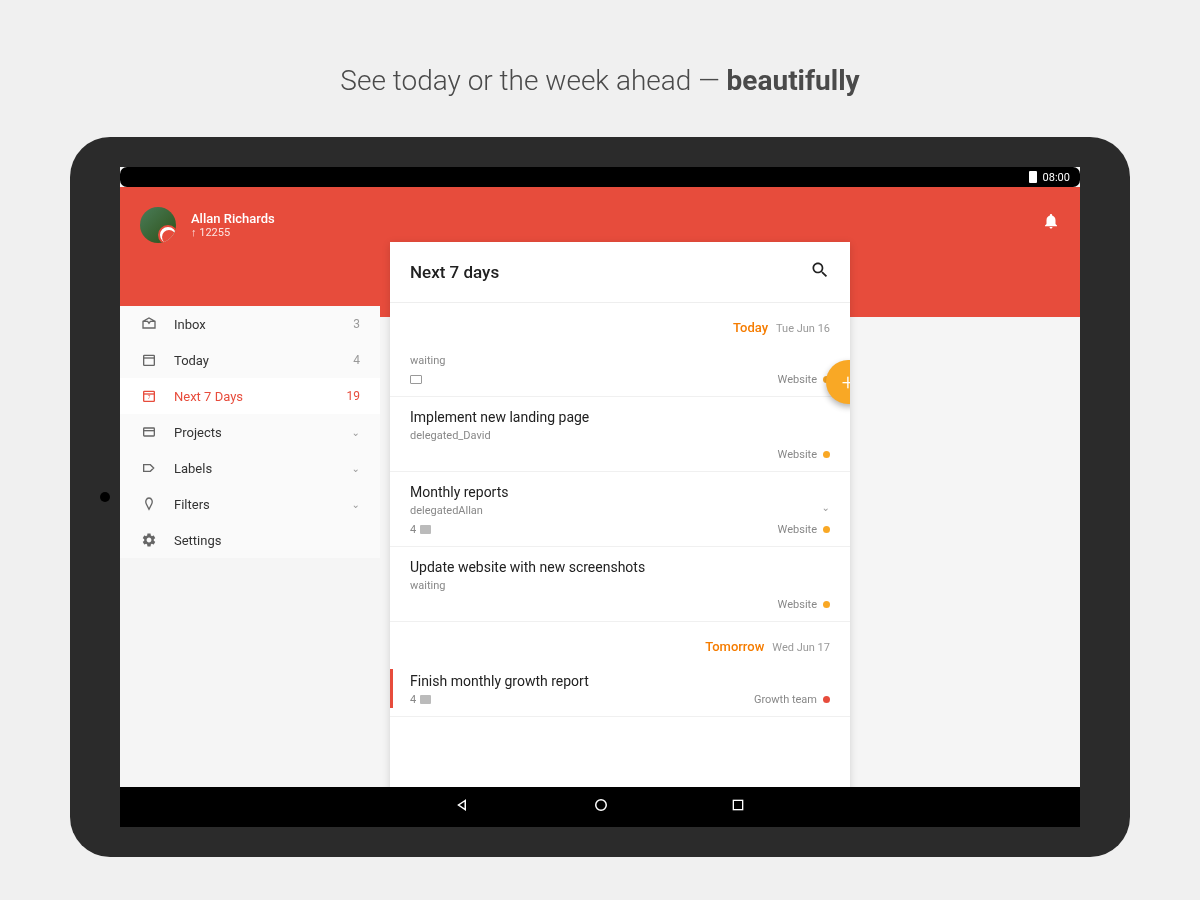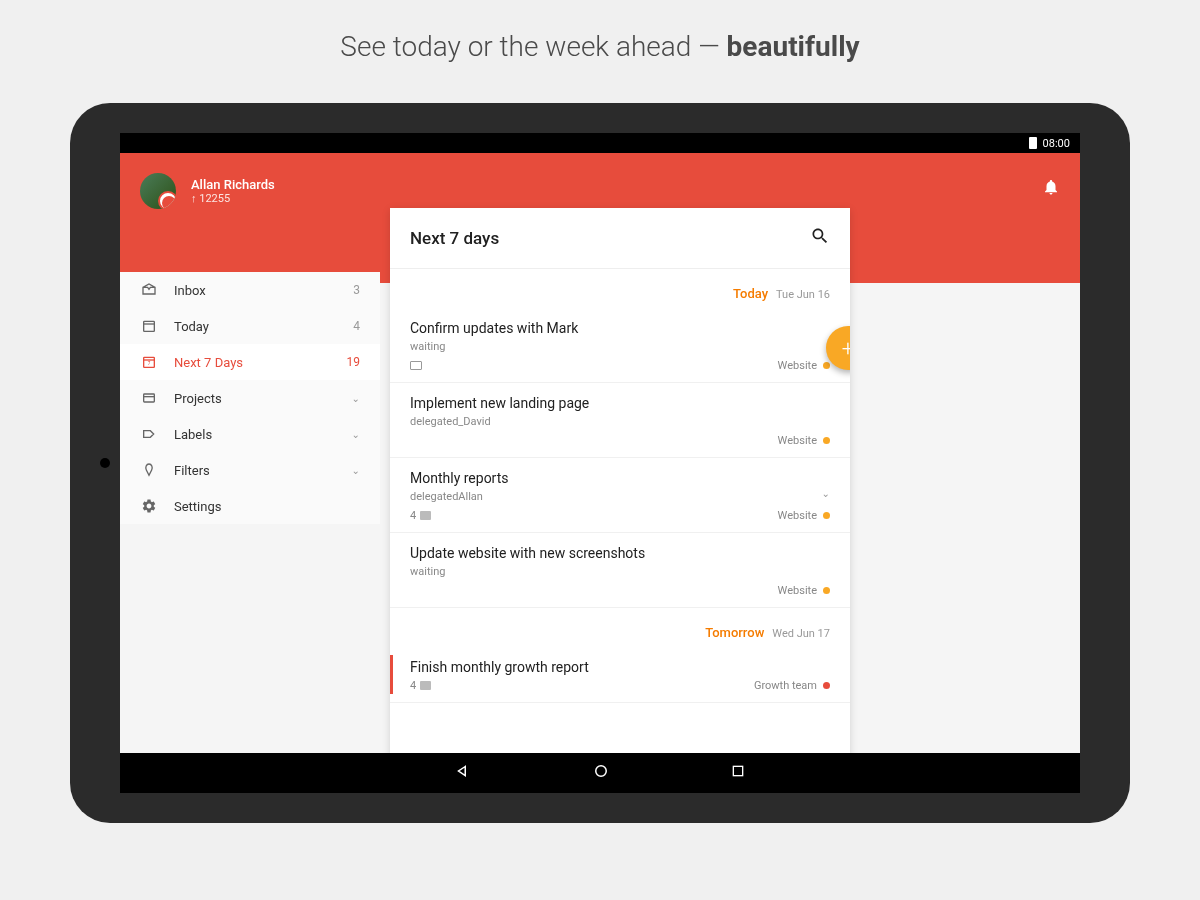--- a/index.html
+++ b/index.html
@@ -1,22 +1,22 @@
 <!DOCTYPE html>
 <html><head>
 <meta charset="utf-8">
 <style>
 * { margin: 0; padding: 0; box-sizing: border-box; font-family: -apple-system, BlinkMacSystemFont, "Segoe UI", Roboto, sans-serif; }
 body { background: #f0f0f0; width: 1200px; height: 900px; overflow: hidden; }
-.marketing-text { text-align: center; padding: 30px 0 40px; font-size: 28px; color: #4a4a4a; font-weight: 300; }
+.marketing-text { text-align: center; padding: 64px 0 40px; font-size: 28px; color: #4a4a4a; font-weight: 300; }
 .marketing-text strong { font-weight: 700; }
 .tablet-frame { width: 1060px; height: 720px; background: #2b2b2b; border-radius: 40px; margin: 0 auto; position: relative; padding: 30px 50px; }
 .camera-dot { position: absolute; left: 30px; top: 50%; transform: translateY(-50%); width: 10px; height: 10px; background: #000; border-radius: 50%; }
 .screen { width: 100%; height: 100%; background: #f5f5f5; position: relative; overflow: hidden; }
-.status-bar { height: 20px; background: #000; display: flex; justify-content: flex-end; align-items: center; padding: 0 10px; gap: 6px; color: #fff; font-size: 11px; }
+.status-bar { height: 20px; background: #000; display: flex; justify-content: flex-end; align-items: center; padding: 0 10px; gap: 6px; color: #fff; font-size: 11px; border-radius: 7px; }
 .battery-icon { width: 8px; height: 12px; background: #fff; border-radius: 1px; }
 .app-header { height: 130px; background: #e74c3c; position: relative; }
 .user-section { position: absolute; left: 20px; top: 20px; display: flex; gap: 15px; align-items: center; }
 .avatar { width: 36px; height: 36px; border-radius: 50%; background: linear-gradient(135deg, #4a7c59, #2d5016); position: relative; overflow: hidden; }
 .avatar::after { content: ''; position: absolute; bottom: -2px; right: -2px; width: 16px; height: 16px; background: #fff; border-radius: 50%; border: 2px solid #e74c3c; }
 .avatar-check { position: absolute; bottom: -1px; right: 0px; width: 14px; height: 14px; background: #e74c3c; border-radius: 50%; z-index: 2; }
 .user-name { color: #fff; font-size: 13px; font-weight: 500; }
 .user-karma { color: rgba(255,255,255,0.85); font-size: 11px; }
 .bell-icon { position: absolute; right: 20px; top: 25px; color: #fff; }
 .sidebar { position: absolute; left: 0; top: 139px; width: 260px; background: #fafafa; }
@@ -162,21 +162,20 @@
         <div class="card-title">Next 7 days</div>
         <div>
           <svg width="20" height="20" viewBox="0 0 24 24" fill="#212121">
               <path d="M15.5 14h-.79l-.28-.27C15.41 12.59 16 11.11 16 9.5 16 5.91 13.09 3 9.5 3S3 5.91 3 9.5 5.91 16 9.5 16c1.61 0 3.09-.59 4.23-1.57l.27.28v.79l5 4.99L20.49 19l-4.99-5zm-6 0C7.01 14 5 11.99 5 9.5S7.01 5 9.5 5 14 7.01 14 9.5 11.99 14 9.5 14z"></path>
             </svg>
         </div>
       </div>
       <div id="task-sections">
           <div class="section-header"><span class="section-label">Today</span><span class="section-date">Tue Jun 16</span></div>
           <div class="task-item">
-            <div class="task-title">Confirm updates with Mark</div>
       <div class="task-sub">waiting</div>
       <div class="task-meta">
         <div class="task-meta-left">
                 <span class="mail-small"></span>
               </div>
         <div class="task-meta-right">
                 <span>Website</span> 
                 <span class="project-dot" style="background:#f9a825"></span>
               </div>
       </div>

